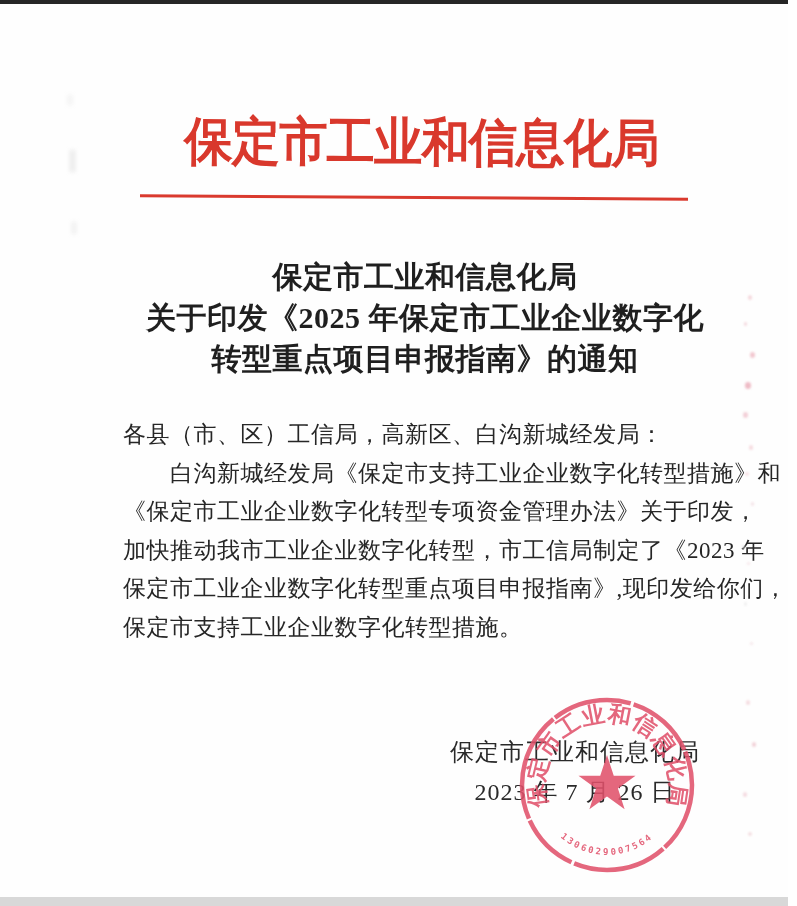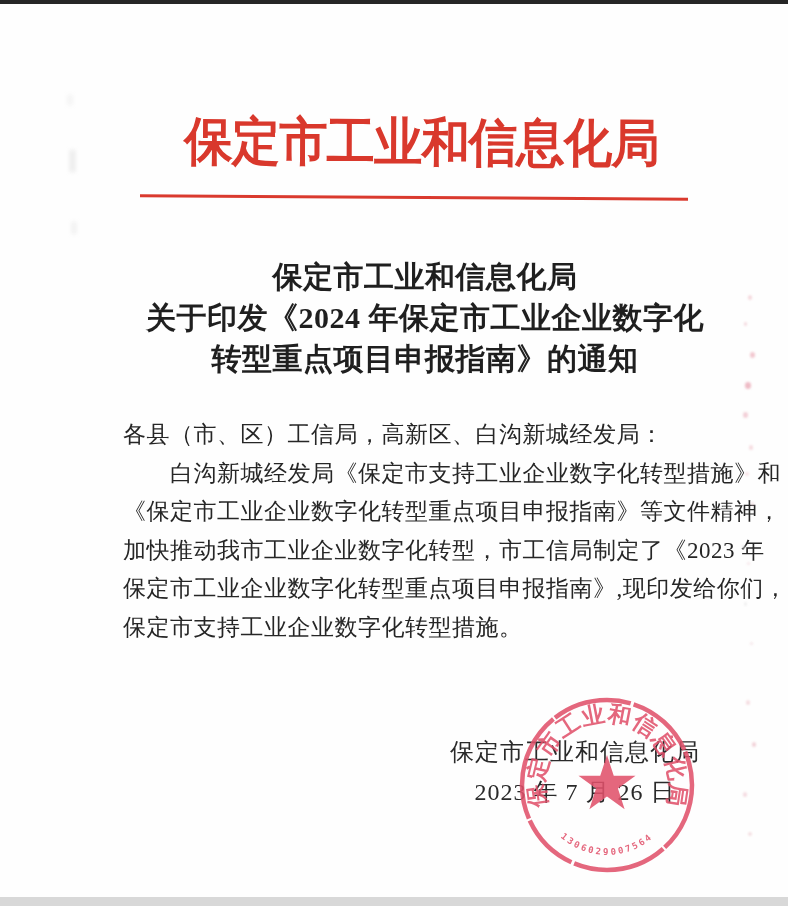--- a/index.html
+++ b/index.html
@@ -62,28 +62,28 @@
 <div class="page">
 
   <div class="edge-top"></div>
   <div class="edge-bottom"></div>
 
   <div class="letterhead">保定市工业和信息化局</div>
   <div class="red-rule"></div>
 
   <div class="doc-title">
     <div>保定市工业和信息化局</div>
-    <div>关于印发《2024 年保定市工业企业数字化</div>
+    <div>关于印发《2025 年保定市工业企业数字化</div>
     <div>转型重点项目申报指南》的通知</div>
   </div>
 
   <div class="body-text">
     <div>各县（市、区）工信局，高新区、白沟新城经发局：</div>
     <div class="indent">白沟新城经发局《保定市支持工业企业数字化转型措施》和</div>
-    <div>《保定市工业企业数字化转型重点项目申报指南》等文件精神，</div>
+    <div>《保定市工业企业数字化转型专项资金管理办法》关于印发，</div>
     <div>加快推动我市工业企业数字化转型，市工信局制定了《2023 年</div>
     <div>保定市工业企业数字化转型重点项目申报指南》,现印发给你们，</div>
     <div>保定市支持工业企业数字化转型措施。</div>
   </div>
 
   <div class="sign-block">
     <div>保定市工业和信息化局</div>
     <div>2023 年 7 月 26 日</div>
   </div>
 

